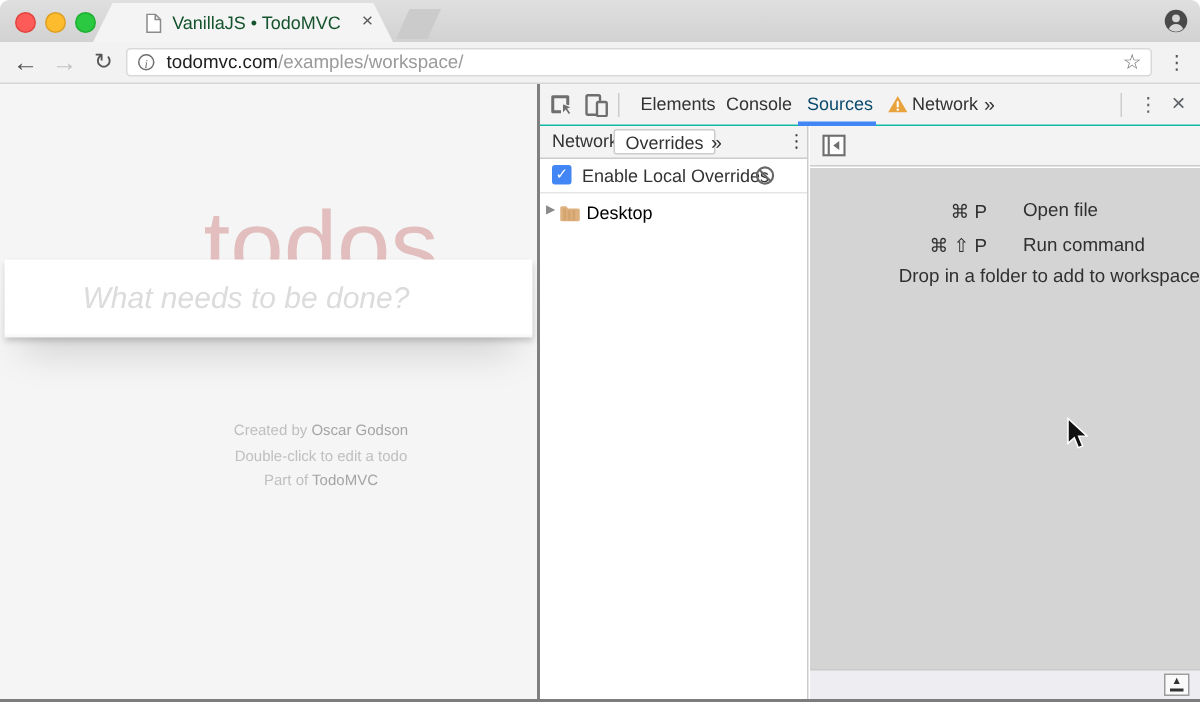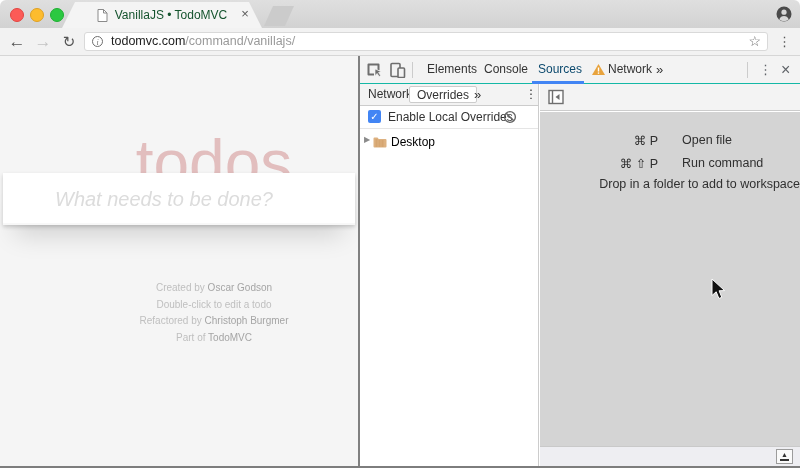--- a/index.html
+++ b/index.html
@@ -178,33 +178,32 @@
     </svg>
   </div>
 
   <div class="toolbar">
     <span class="navbtn back">←</span>
     <span class="navbtn forward">→</span>
     <span class="navbtn reload">↻</span>
 
     <div class="omnibox">
       <span class="info-icon">i</span>
-      <span class="url"><span class="domain">todomvc.com</span><span class="path">/command/vanillajs/</span></span>
+      <span class="url"><span class="domain">todomvc.com</span><span class="path">/examples/workspace/</span></span>
       <span class="star">☆</span>
     </div>
     <span class="browser-menu">⋮</span>
   </div>
 
   <div class="app-pane">
     <div class="app-title">todos</div>
     <input class="todo-input" type="text" placeholder="What needs to be done?" style="">
     <div class="app-footer">
       <div><span>Created by </span><a>Oscar Godson</a></div>
       <div>Double-click to edit a todo</div>
-      <div><span>Refactored by </span><a>Christoph Burgmer</a></div>
       <div><span>Part of </span><a>TodoMVC</a></div>
     </div>
   </div>
 
   <div class="split"></div>
 
   <div class="devtools">
 
     <div class="dt-toolbar">
       <svg class="ic" style="left:6px" viewBox="0 0 17 16">

